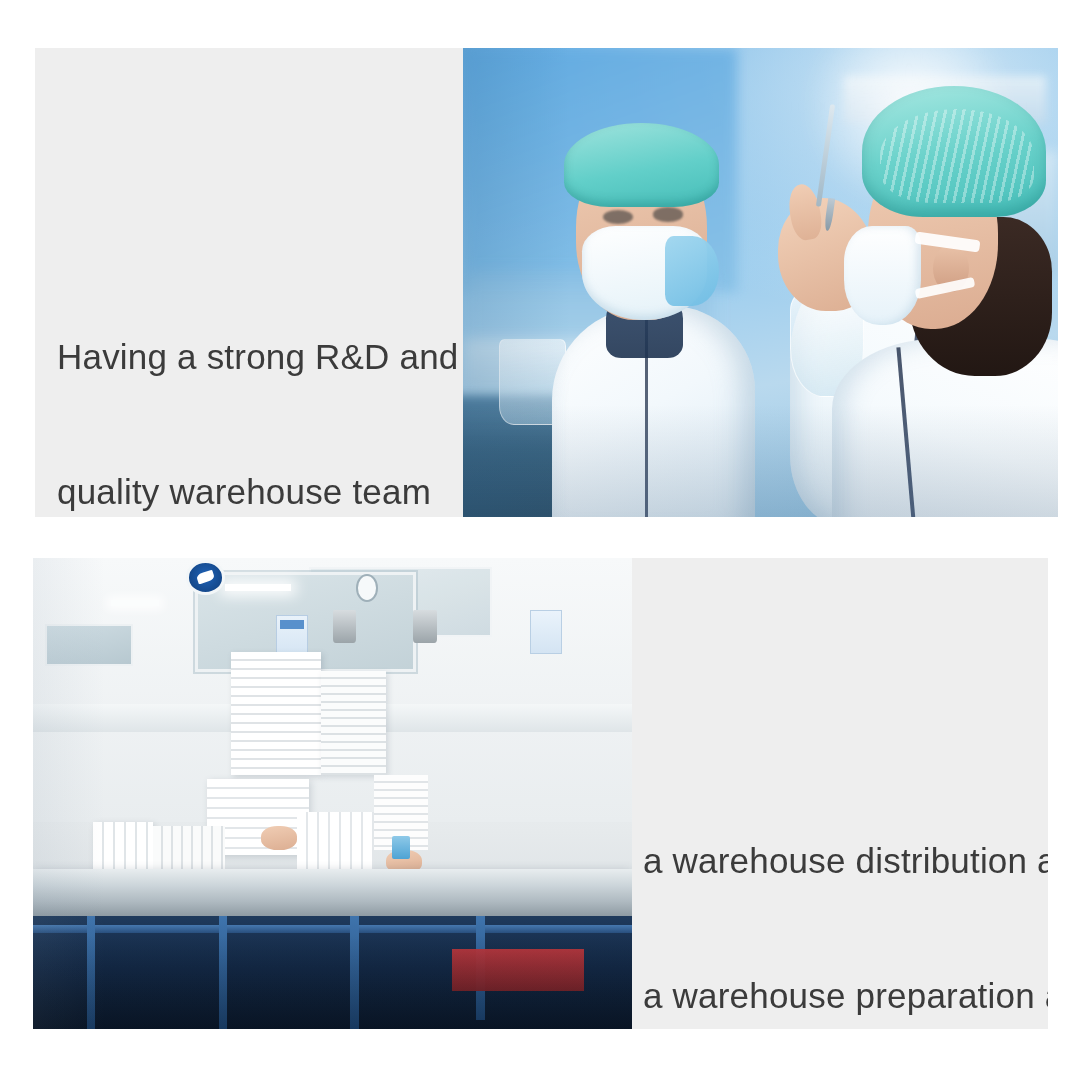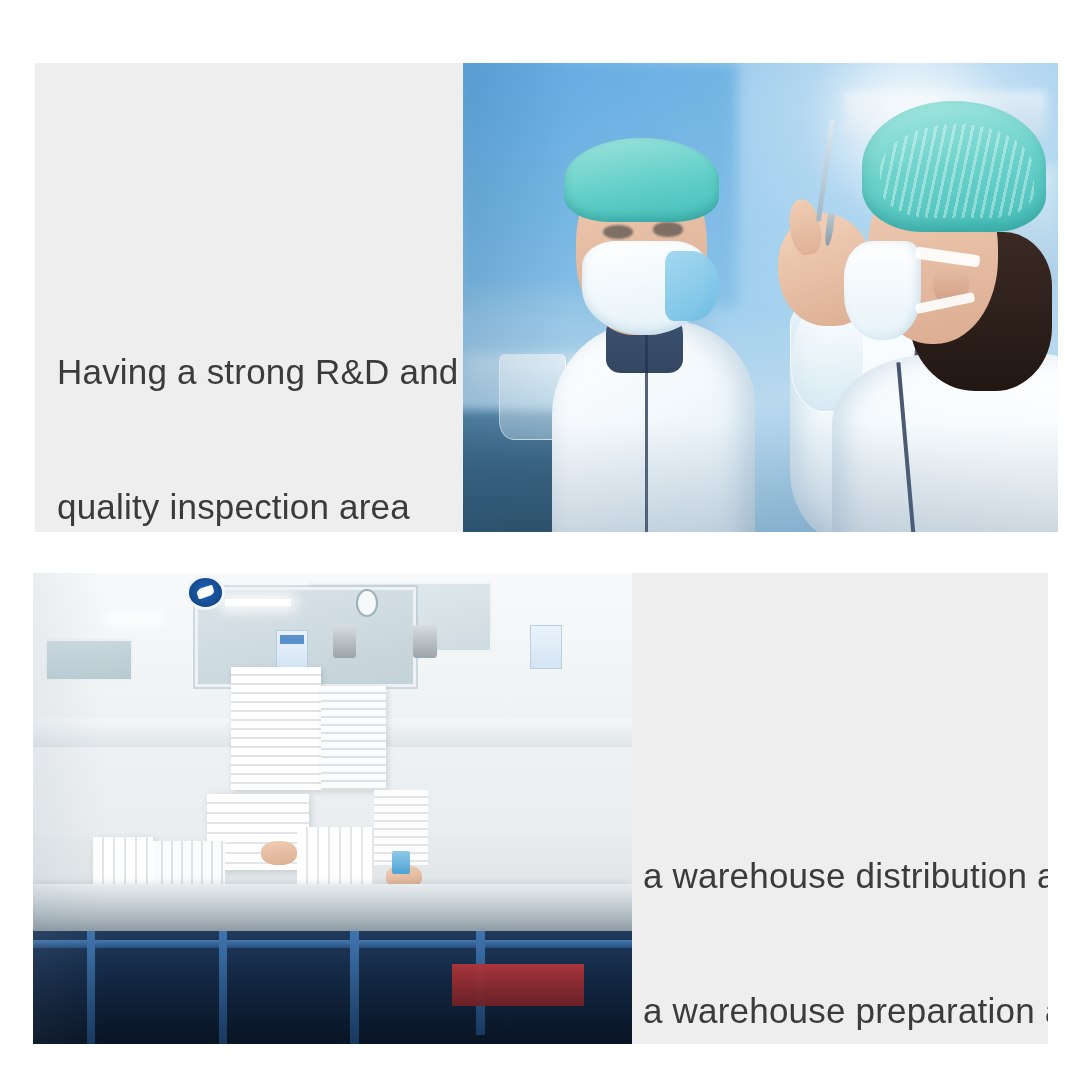--- a/index.html
+++ b/index.html
@@ -5,21 +5,21 @@
 <style>
   html,body{margin:0;padding:0;}
   body{
     width:1080px;height:1080px;
     background:#ffffff;
     font-family:"Liberation Sans","DejaVu Sans",sans-serif;
     overflow:hidden;
     position:relative;
   }
 
-  .page{position:absolute;inset:0;margin-top:15px;}
+  .page{position:absolute;inset:0;}
 
   
   .panel{position:absolute;overflow:hidden;}
   .panel-bg{position:absolute;inset:0;background:#eeeeee;}
 
   .caption{
     position:absolute;
     color:#3b3b3b;
     font-weight:300;
     font-size:35px;
@@ -413,21 +413,21 @@
 <body>
 
 <div class="page">
 
   <section class="panel" style="left:35px;top:48px;width:1023px;height:469px;">
 
     <div class="panel-bg"></div>
 
     <div class="caption" style="left:22px;top:196px;">
       <span class="line">Having a strong R&amp;D and</span>
-      <span class="line">quality inspection area</span>
+      <span class="line">quality warehouse team</span>
     </div>
 
     <figure class="photo lab-base" style="left:428px;top:0;width:595px;height:469px;margin:0;">
       <div class="ph-layer">
         <div class="lab-wallpanel"></div>
         <div class="lab-wallpanel2"></div>
         <div class="lab-shelf"></div>
         <div class="lab-shelf2"></div>
         <div class="lab-glow"></div>
         <div class="lab-bench2"></div>

